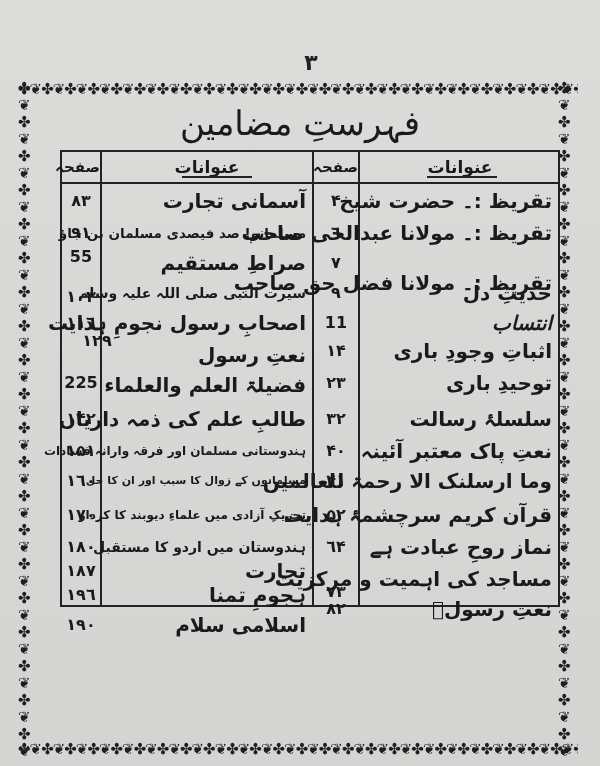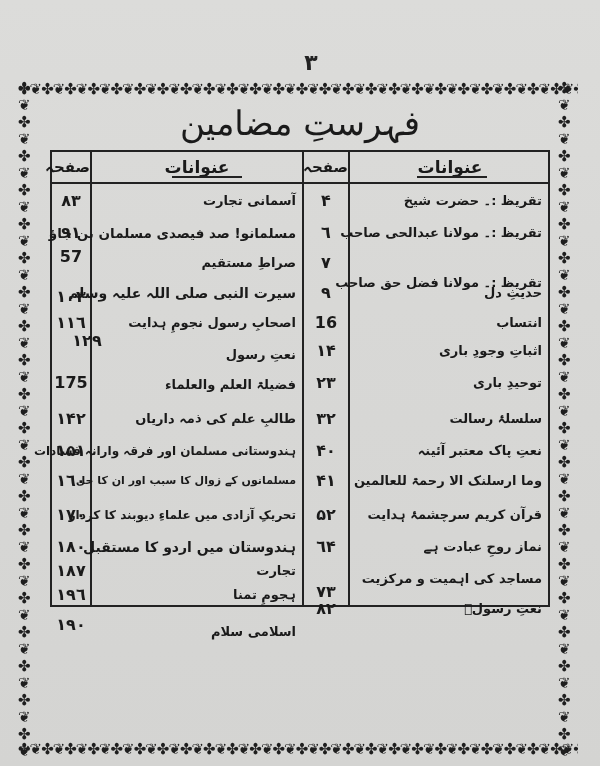--- a/index.html
+++ b/index.html
@@ -27,21 +27,21 @@
   .orn-left { left: 18px; top: 80px; width: 20px; height: 680px; white-space: normal; word-break: break-all; line-height: 17px; }
   .orn-right { left: 558px; top: 80px; width: 20px; height: 680px; white-space: normal; word-break: break-all; line-height: 17px; }
 
   .title {
     position: absolute; left: 80px; top: 98px; width: 440px; height: 50px;
     text-align: center; direction: rtl;
     font-family: "DejaVu Serif", serif; font-size: 34px; line-height: 50px; color: #1a1a1a;
   }
 
   .toc-table {
-    position: absolute; left: 50px; top: 150px; width: 500px; height: 457px;
+    position: absolute; left: 60px; top: 150px; width: 500px; height: 457px;
     border: 2px solid #222; box-sizing: border-box;
   }
   .col-line { position: absolute; top: 0; bottom: 0; width: 2px; background: #222; }
   .col-line.c1 { left: 38px; }
   .col-line.c2 { left: 250px; }
   .col-line.c3 { left: 296px; }
   .header-line { position: absolute; left: 0; right: 0; top: 30px; height: 2px; background: #222; }
 
   .hdr {
     position: absolute; top: 0; height: 30px; line-height: 30px; text-align: center;
@@ -50,21 +50,21 @@
   .hdr.title-l { left: 40px; width: 210px; }
   .hdr.page-l { left: 0; width: 38px; font-size: 15px; }
   .hdr.title-r { left: 298px; width: 200px; }
   .hdr.page-r { left: 252px; width: 44px; font-size: 15px; }
   .hdr-underline {
     position: absolute; top: 24px; height: 2px; background: #222;
   }
 
   .cell-title {
     position: absolute; direction: rtl; text-align: right; white-space: nowrap;
-    font-size: 13px; font-weight: bold; line-height: 22px; overflow: visible;
+    font-size: 20px; font-weight: bold; line-height: 22px; overflow: visible;
   }
   .cell-page {
     position: absolute; direction: ltr; text-align: center; white-space: nowrap;
     font-size: 16px; font-weight: bold; line-height: 22px;
   }
   .left-col-title { right: 252px; }    
   .right-col-title { right: 6px; }
   .left-col-page { left: 0; width: 38px; }
   .right-col-page { left: 252px; width: 44px; }
 </style>
@@ -105,22 +105,22 @@
   </div>
   <div>
     <div class="cell-title right-col-title" style="top:100px;margin-top:20px;">تقریظ :۔ مولانا فضل حق صاحب</div>
     <div class="cell-page right-col-page" style="top:100px;">۷</div>
   </div>
   <div>
     <div class="cell-title right-col-title" style="top:130px;">حدیثِ دل</div>
     <div class="cell-page right-col-page" style="top:130px;">۹</div>
   </div>
   <div>
-    <div class="cell-title right-col-title" style="top:160px;">انتساب</div>
-    <div class="cell-page right-col-page" style="top:160px;">16</div>
+    <div class="cell-title right-col-title" style="top:160px;font-style:italic;">انتساب</div>
+    <div class="cell-page right-col-page" style="top:160px;">11</div>
   </div>
   <div>
     <div class="cell-title right-col-title" style="top:188px;">اثباتِ وجودِ باری</div>
     <div class="cell-page right-col-page" style="top:188px;">۱۴</div>
   </div>
   <div>
     <div class="cell-title right-col-title" style="top:220px;">توحیدِ باری</div>
     <div class="cell-page right-col-page" style="top:220px;">۲۳</div>
   </div>
   <div>
@@ -155,37 +155,37 @@
   <div>
     <div class="cell-title left-col-title" style="top:38px;">آسمانی تجارت</div>
     <div class="cell-page left-col-page" style="top:38px;">۸۳</div>
   </div>
   <div>
     <div class="cell-title left-col-title" style="top:70px;font-size:13.5px;">مسلمانو! صد فیصدی مسلمان بن جاؤ</div>
     <div class="cell-page left-col-page" style="top:70px;">۹۱</div>
   </div>
   <div>
     <div class="cell-title left-col-title" style="top:100px;">صراطِ مستقیم</div>
-    <div class="cell-page left-col-page" style="top:94px;">57</div>
+    <div class="cell-page left-col-page" style="top:94px;">55</div>
   </div>
   <div>
     <div class="cell-title left-col-title" style="top:130px;font-size:14px;">سیرت النبی صلی اللہ علیہ وسلم</div>
     <div class="cell-page left-col-page" style="top:134px;">۱۰۳</div>
   </div>
   <div>
     <div class="cell-title left-col-title" style="top:160px;">اصحابِ رسول نجومِ ہدایت</div>
     <div class="cell-page left-col-page" style="top:160px;">۱۱٦</div>
   </div>
   <div>
     <div class="cell-title left-col-title" style="top:192px;">نعتِ رسول</div>
     <div class="cell-page left-col-page" style="top:178px;margin-left:16px;">۱۲۹</div>
   </div>
   <div>
     <div class="cell-title left-col-title" style="top:222px;">فضیلۃ العلم والعلماء</div>
-    <div class="cell-page left-col-page" style="top:220px;">175</div>
+    <div class="cell-page left-col-page" style="top:220px;">225</div>
   </div>
   <div>
     <div class="cell-title left-col-title" style="top:256px;">طالبِ علم کی ذمہ داریاں</div>
     <div class="cell-page left-col-page" style="top:256px;">۱۴۲</div>
   </div>
   <div>
     <div class="cell-title left-col-title" style="top:288px;font-size:12px;">ہندوستانی مسلمان اور فرقہ وارانہ فسادات</div>
     <div class="cell-page left-col-page" style="top:288px;">۱۵۱</div>
   </div>
   <div>
@@ -202,16 +202,16 @@
   </div>
   <div>
     <div class="cell-title left-col-title" style="top:408px;">تجارت</div>
     <div class="cell-page left-col-page" style="top:408px;">۱۸۷</div>
   </div>
   <div>
     <div class="cell-title left-col-title" style="top:432px;">ہجومِ تمنا</div>
     <div class="cell-page left-col-page" style="top:432px;">۱۹٦</div>
   </div>
   <div>
-    <div class="cell-title left-col-title" style="top:462px;margin-top:7px;">اسلامی سلام</div>
+    <div class="cell-title left-col-title" style="top:462px;">اسلامی سلام</div>
     <div class="cell-page left-col-page" style="top:462px;">۱۹۰</div>
   </div>
 </div>
 
 </body></html>

